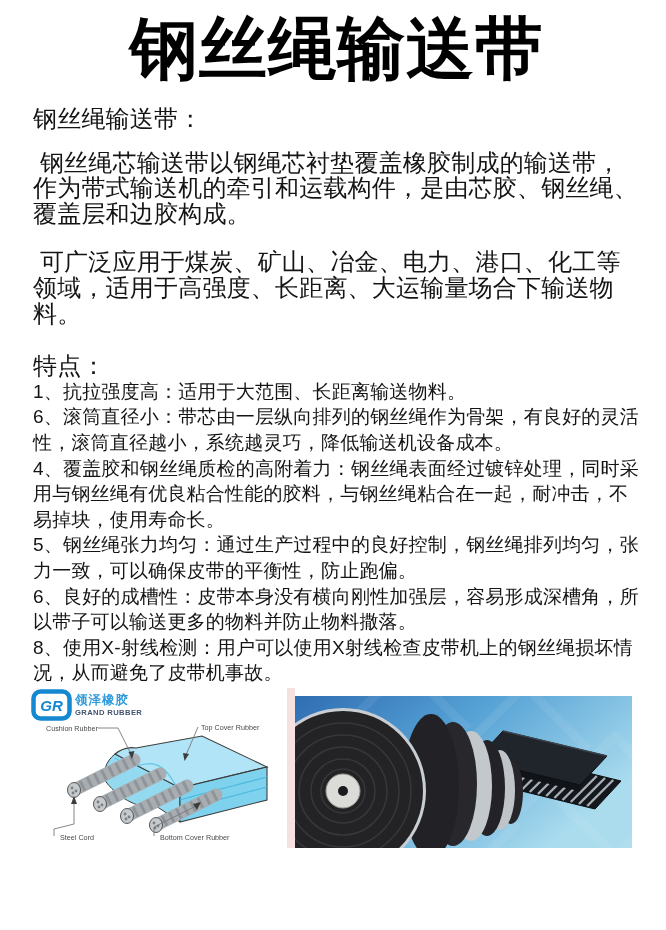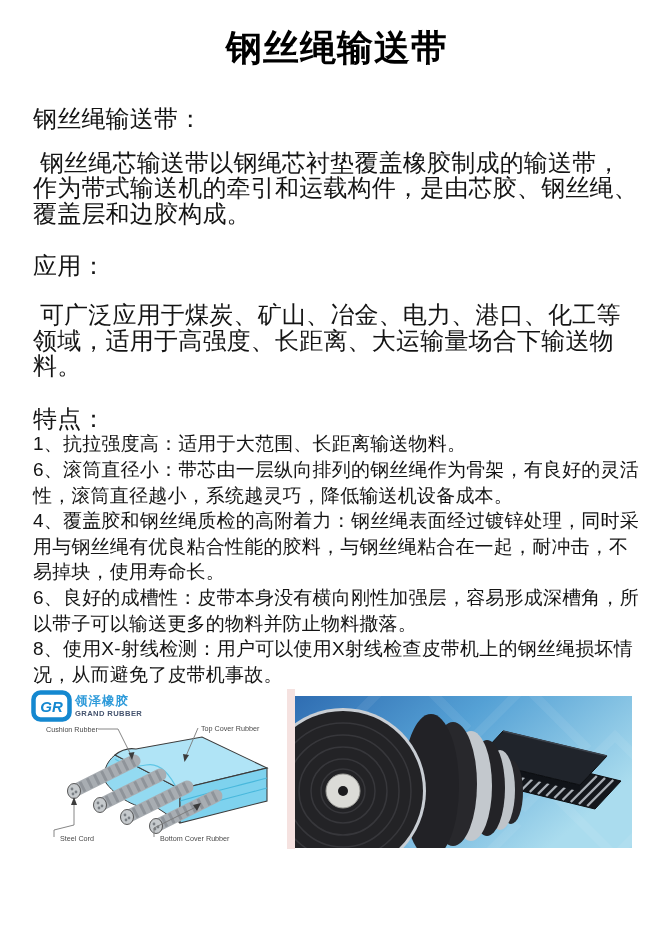--- a/index.html
+++ b/index.html
@@ -2,54 +2,54 @@
 <html><head>
 <meta charset="utf-8">
 <style>
   html,body{margin:0;padding:0}
   body{
     width:666px;height:930px;background:#fff;overflow:hidden;
     font-family:"Liberation Sans","DejaVu Sans",sans-serif;color:#141414;
   }
   .doc{padding:0 25px 0 33px}
   h1.title{
-    margin:0;padding-top:14px;font-size:36px;line-height:68px;
+    margin:0;padding-top:14px;font-size:68px;line-height:68px;
     text-align:center;font-weight:700;letter-spacing:1px;color:#000;
   }
   .txt{font-size:24px;line-height:25.6px;margin:0;white-space:pre-wrap;letter-spacing:0.2px}
   .lead-heading{margin-top:24px}
   .para1{margin-top:18px}
   .app-heading{margin-top:27px}
   .para2{margin-top:23px}
   .feat-heading{margin-top:27px}
   .feature{font-size:19px;line-height:25.6px;white-space:pre-wrap;letter-spacing:0.2px}
-  .images-row{display:flex;margin:2px 0 0 30px;align-items:center}
+  .images-row{display:flex;margin:2px 0 0 30px;align-items:flex-end}
   .diagram-wrap{width:265px;height:160px;position:relative;background:#fff}
   .photo-wrap{width:337px;height:152px;margin-top:5px}
   svg{display:block}
   .diag-label{font-size:7.2px;fill:#4a4a4a}
   .leader{stroke:#787878;stroke-width:0.9;fill:none}
   .arrow{fill:#3c3c3c}
 </style>
 </head>
 <body>
 
 <div class="doc">
   <h1 class="title">钢丝绳输送带</h1>
 
   <p class="txt lead-heading">钢丝绳输送带：</p>
   <p class="txt para1"> 钢丝绳芯输送带以钢绳芯衬垫覆盖橡胶制成的输送带，作为带式输送机的牵引和运载构件，是由芯胶、钢丝绳、覆盖层和边胶构成。</p>
 
-  <p class="txt app-heading">应用：</p>
   <p class="txt para2"> 可广泛应用于煤炭、矿山、冶金、电力、港口、化工等领域，适用于高强度、长距离、大运输量场合下输送物料。</p>
 
   <p class="txt feat-heading">特点：</p>
   <div class="feature">1、抗拉强度高：适用于大范围、长距离输送物料。</div>
   <div class="feature">6、滚筒直径小：带芯由一层纵向排列的钢丝绳作为骨架，有良好的灵活性，滚筒直径越小，系统越灵巧，降低输送机设备成本。</div>
   <div class="feature">4、覆盖胶和钢丝绳质检的高附着力：钢丝绳表面经过镀锌处理，同时采用与钢丝绳有优良粘合性能的胶料，与钢丝绳粘合在一起，耐冲击，不易掉块，使用寿命长。</div>
+  <div class="feature">5、钢丝绳张力均匀：通过生产过程中的良好控制，钢丝绳排列均匀，张力一致，可以确保皮带的平衡性，防止跑偏。</div>
   <div class="feature">6、良好的成槽性：皮带本身没有横向刚性加强层，容易形成深槽角，所以带子可以输送更多的物料并防止物料撒落。</div>
   <div class="feature">8、使用X-射线检测：用户可以使用X射线检查皮带机上的钢丝绳损坏情况，从而避免了皮带机事故。</div>
 </div>
 
 <div class="images-row">
 
   <div class="diagram-wrap" aria-label="Cut-away diagram of steel cord conveyor belt structure">
     <svg width="265" height="160" viewBox="0 0 265 160">
 
       <rect x="257" y="0" width="8" height="160" fill="#f5e2e0"></rect>

